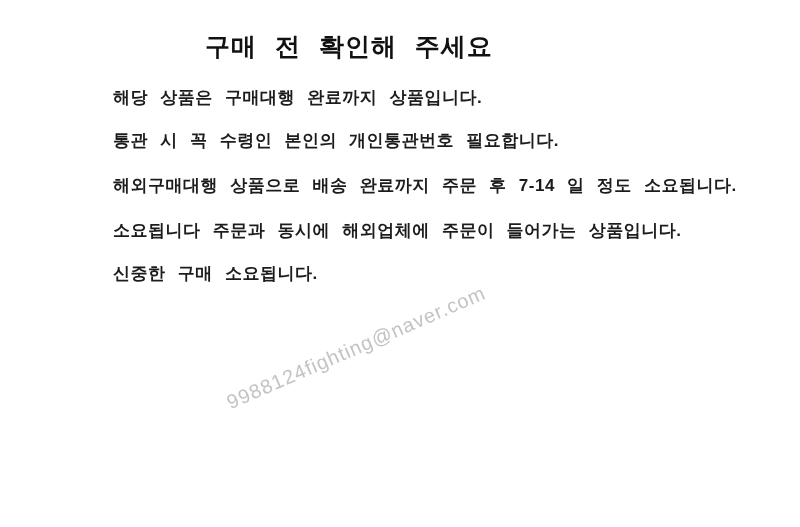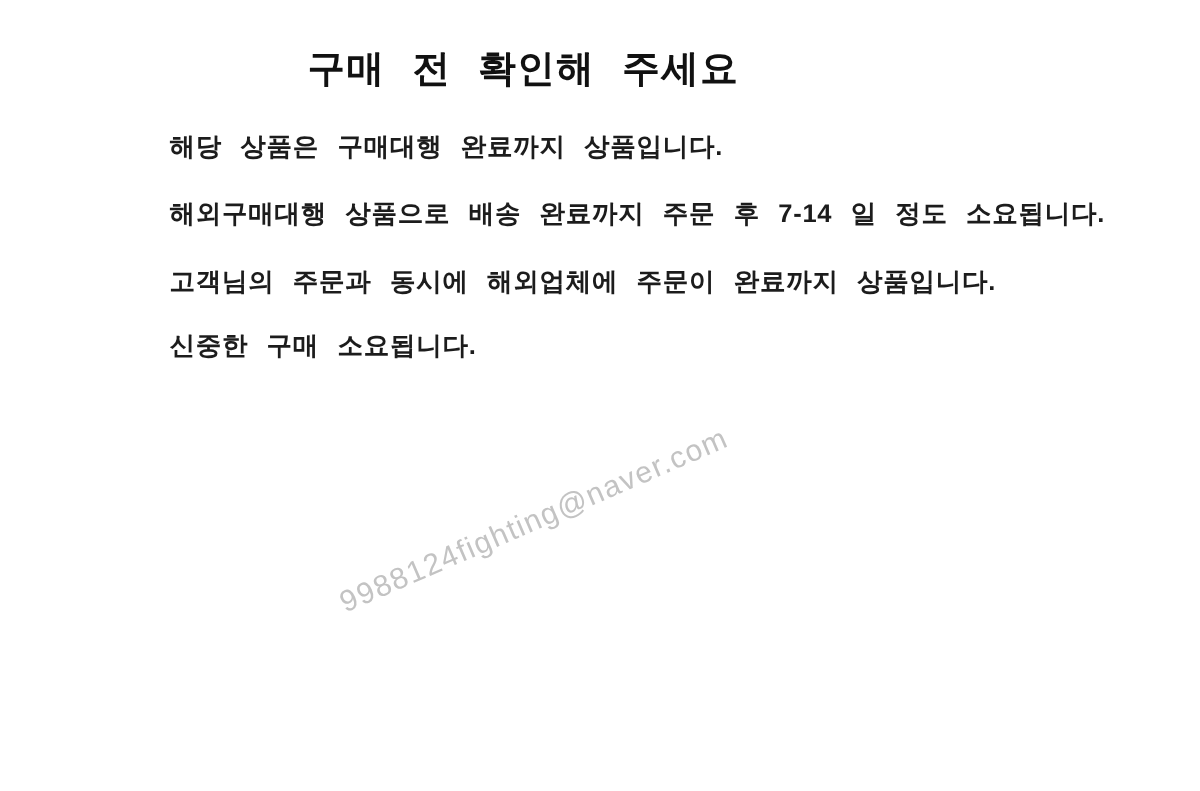--- a/index.html
+++ b/index.html
@@ -49,20 +49,21 @@
 </style>
 </head>
 <body>
 
 <div id="notice-image">
 
   <div class="title">구매 전 확인해 주세요</div>
 
   <div class="body-lines">
     <div class="line">해당 상품은 구매대행 완료까지 상품입니다.</div>
+    <div class="line">통관 시 꼭 수령인 본인의 개인통관번호 필요합니다.</div>
     <div class="line para-gap">해외구매대행 상품으로 배송 완료까지 주문 후 7-14 일 정도 소요됩니다.</div>
-    <div class="line para-gap">고객님의 주문과 동시에 해외업체에 주문이 완료까지 상품입니다.</div>
+    <div class="line para-gap">소요됩니다 주문과 동시에 해외업체에 주문이 들어가는 상품입니다.</div>
     <div class="line">신중한 구매 소요됩니다.</div>
   </div>
 
   <div class="watermark">9988124fighting@naver.com</div>
 
 </div>
 
 </body></html>

